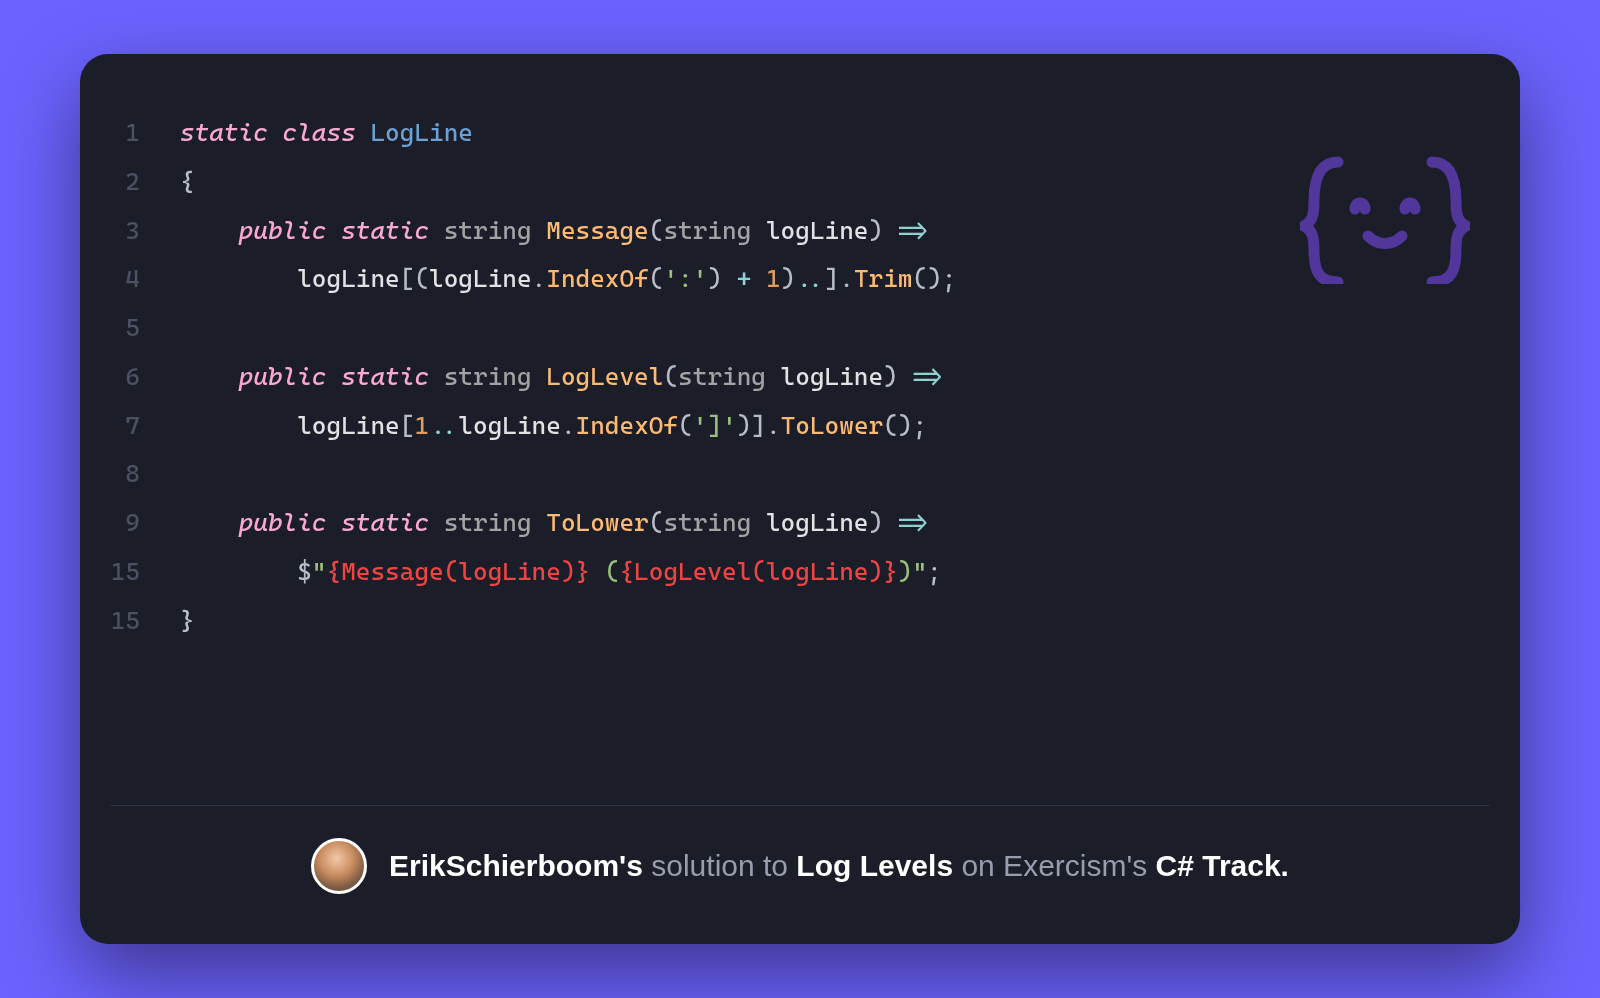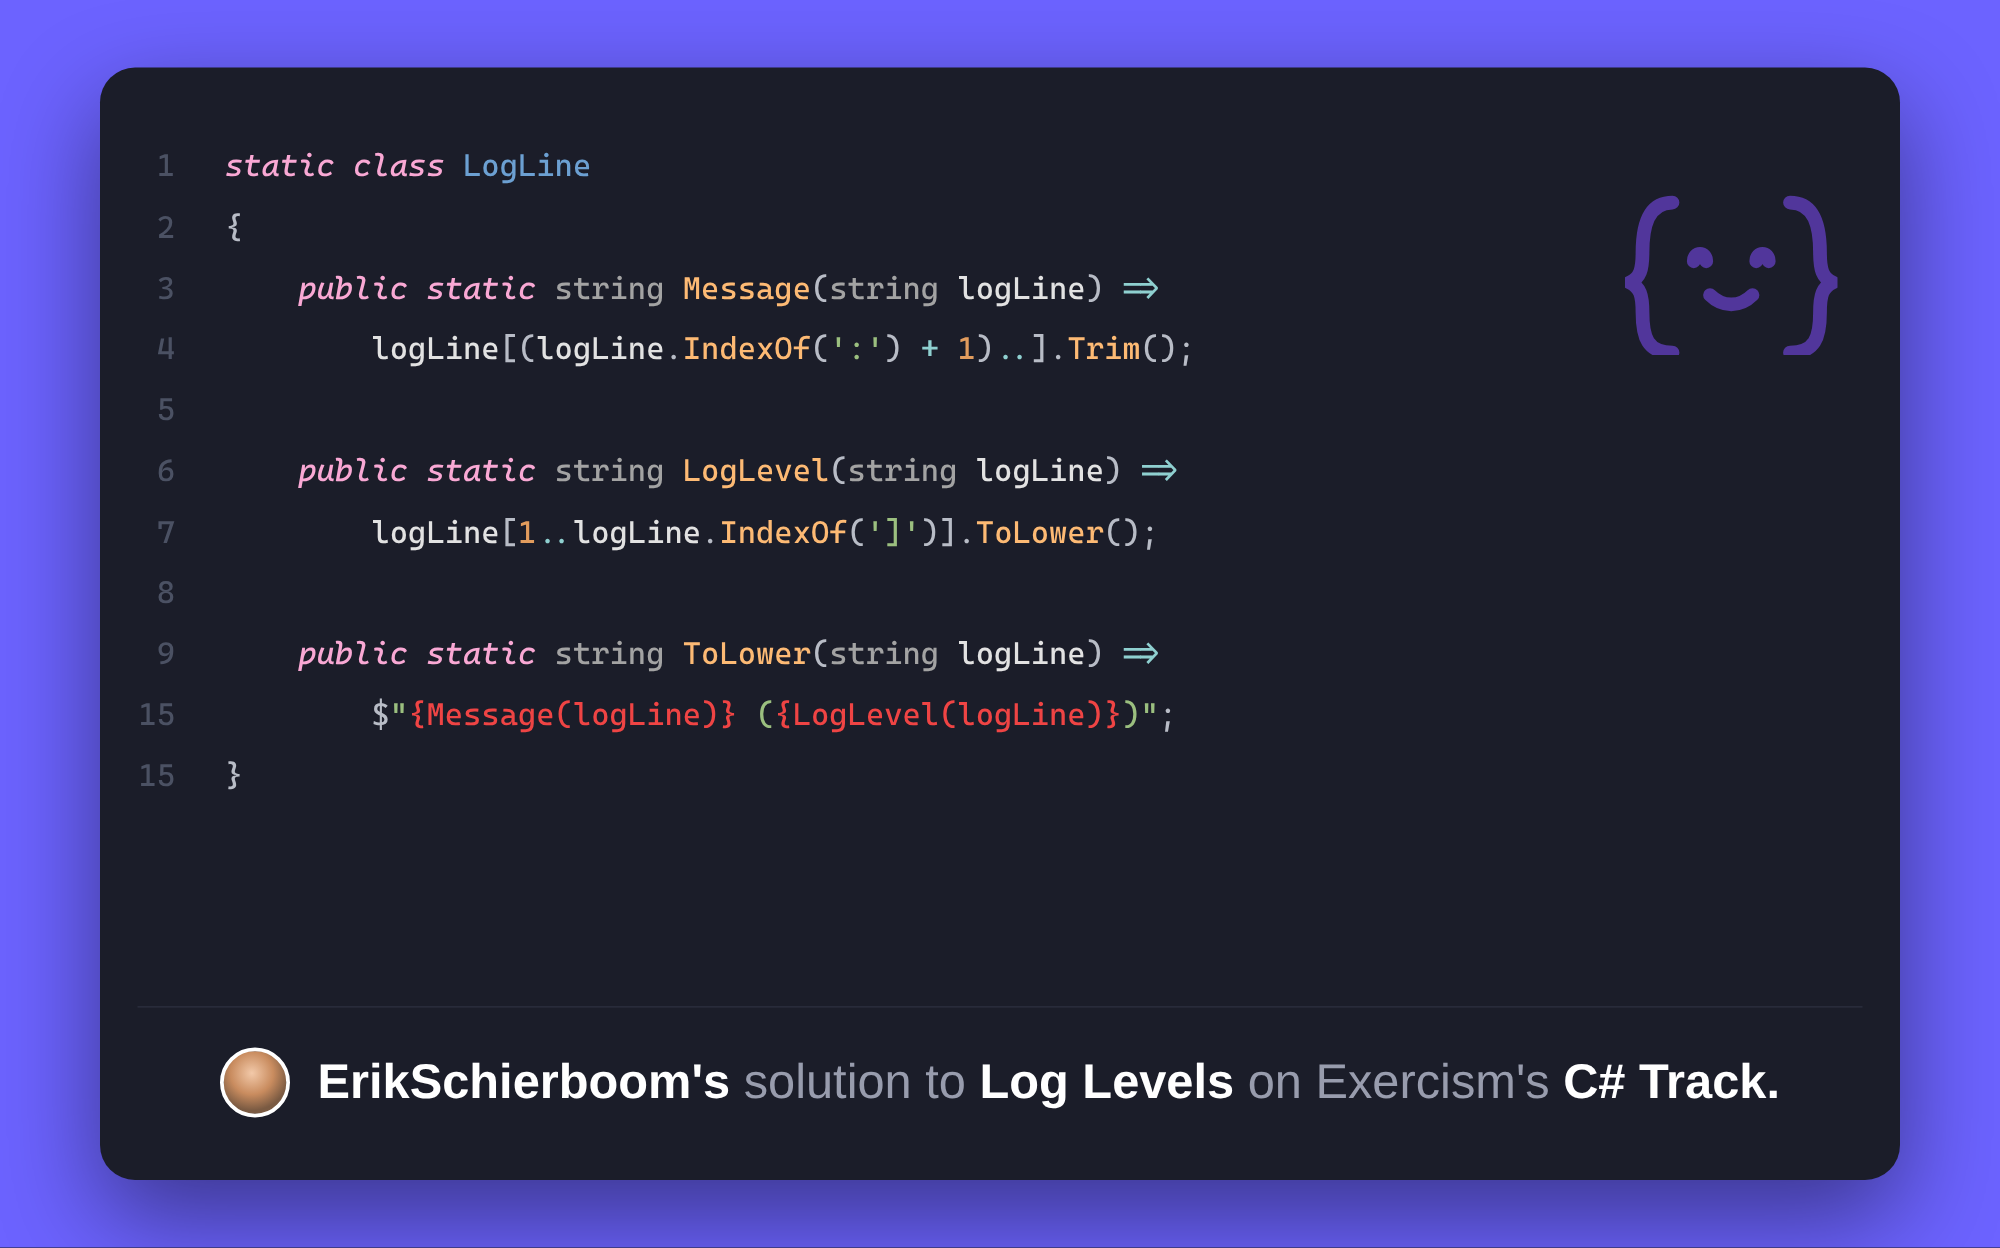--- a/index.html
+++ b/index.html
@@ -69,21 +69,21 @@
   }
   .avatar {
     width: 56px; height: 56px;
     border-radius: 50%;
     background: radial-gradient(circle at 45% 35%, #F2C9A9 0%, #C98C5F 40%, #7A5A42 70%);
     border: 3px solid #fff;
     flex-shrink: 0;
   }
   .attribution-text {
     font-family: -apple-system, BlinkMacSystemFont, 'Segoe UI', sans-serif;
-    font-size: 39px;
+    font-size: 30px;
     font-weight: 500;
     color: #fff;
   }
   .attribution-text .muted { color: #989CAD; font-weight: 500; }
   .attribution-text .strong { color: #fff; font-weight: 700; }
 </style>
 </head>
 <body>
 
 <div class="card">

